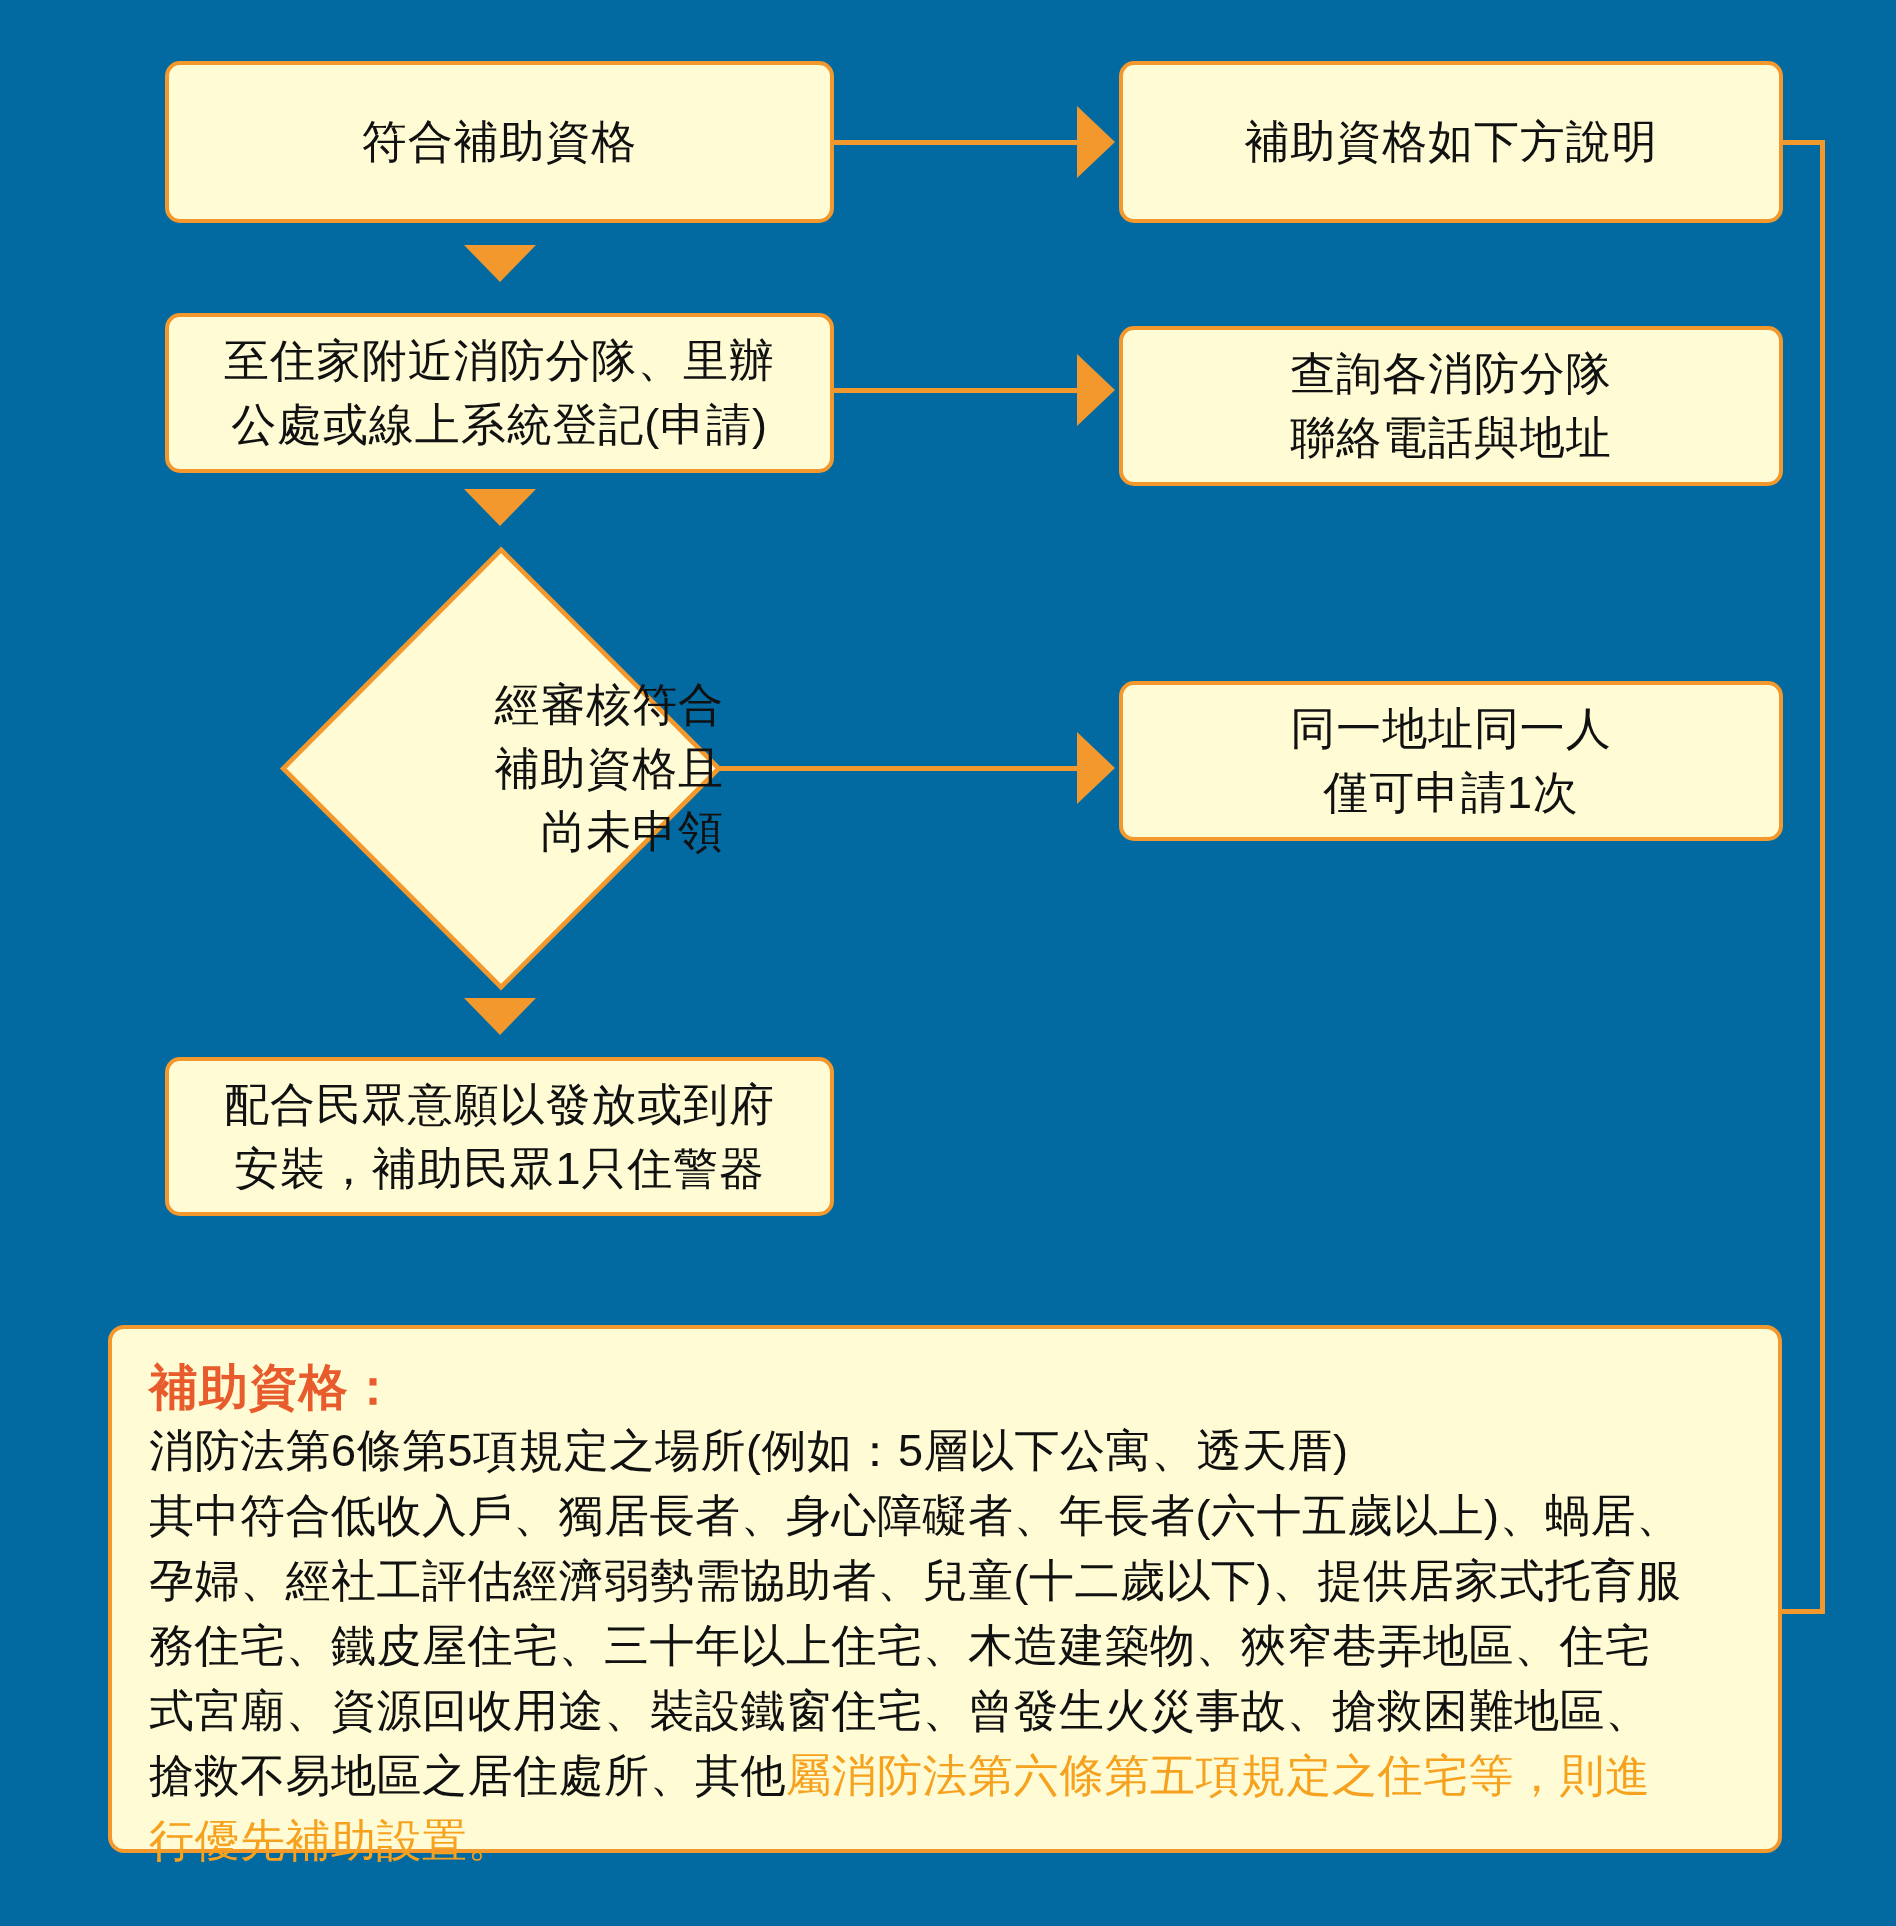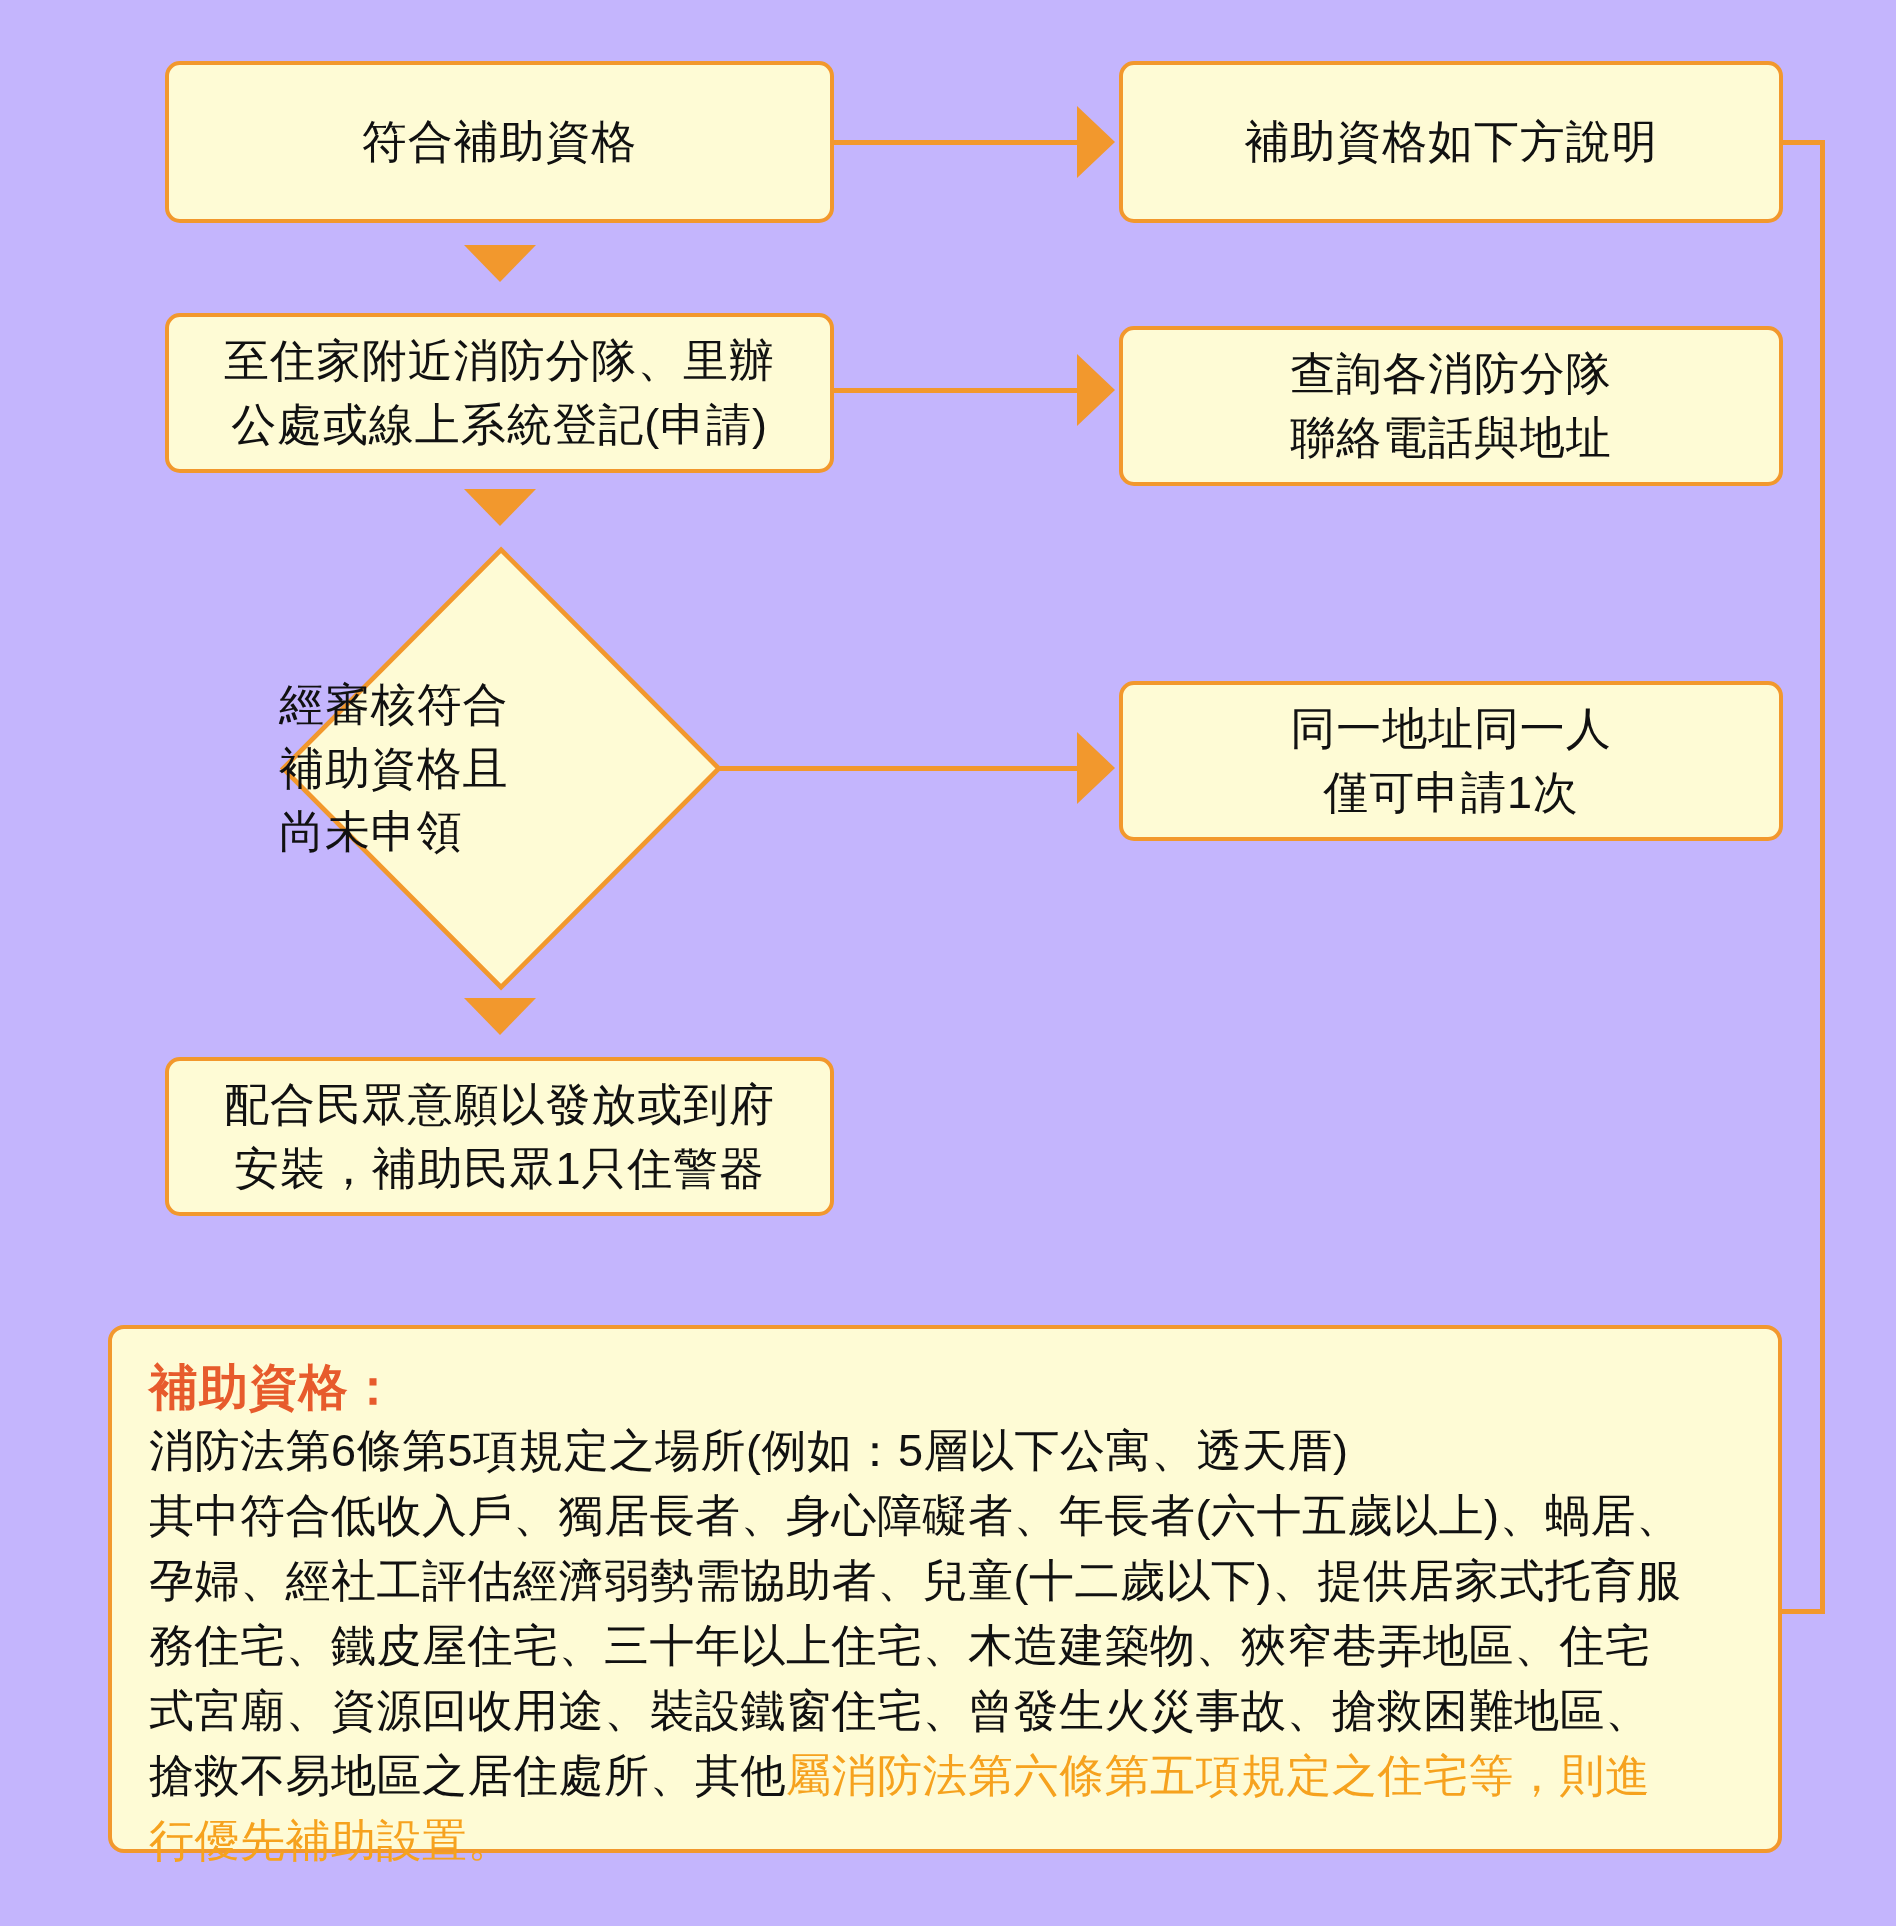--- a/index.html
+++ b/index.html
@@ -1,17 +1,17 @@
 <!DOCTYPE html>
 <html style="font-size:7.6px"><head>
 <meta charset="utf-8">
 <style>
   html,body{margin:0;padding:0;background:#ffffff;}
   body{font-family:"Liberation Sans","DejaVu Sans",sans-serif;}
-  .stage{position:relative;width:1896px;height:1926px;background:#c4b5fd;overflow:hidden;}
+  .stage{position:relative;width:1896px;height:1926px;background:#0369a1;overflow:hidden;}
 
   
   .node{
     position:absolute;
     background:#FEFBD5;
     border:4.7px solid #F2982D;
     border-radius:15px;
     box-sizing:border-box;
     display:flex;
     flex-direction:column;
@@ -36,21 +36,21 @@
   .tri-down{
     position:absolute;width:0;height:0;
     border-left:36px solid transparent;
     border-right:36px solid transparent;
     border-top:37px solid #F2982D;
   }
 
   .diamond-svg{position:absolute;left:279px;top:545px;}
   .diamond-label{
     position:absolute;left:279px;top:545px;width:445px;height:447px;
-    display:flex;flex-direction:column;align-items:flex-start;justify-content:center;
+    display:flex;flex-direction:column;align-items:flex-end;justify-content:center;
     text-align:center;color:#111111;font-size:45px;line-height:1.42;
     letter-spacing:0.9px;white-space:nowrap;
   }
 
   
   .bigbox{
     position:absolute;left:108px;top:1325px;width:1674px;height:528px;
     background:#FEFBD5;border:4.7px solid #F2982D;border-radius:16px;
     box-sizing:border-box;padding:27.5px 33px 0 37px;
   }

